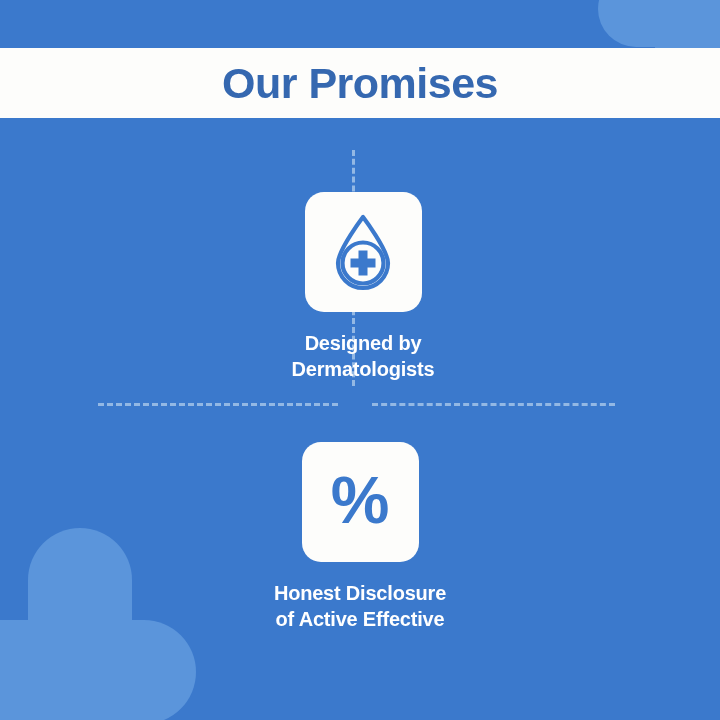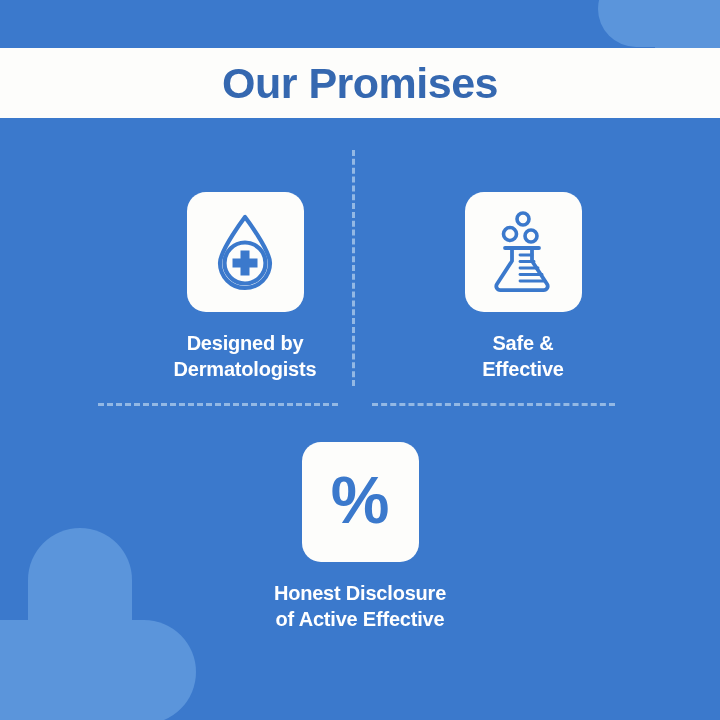--- a/index.html
+++ b/index.html
@@ -170,38 +170,20 @@
           <circle cx="36" cy="51" r="20.5" fill="none" stroke="#3b79cc" stroke-width="4.2"></circle>
           <path d="M31.5 38.5 h9 v8 h8 v9 h-8 v8 h-9 v-8 h-8 v-9 h8 Z" fill="#3b79cc"></path>
         </svg>
       </div>
       <div class="promise-label">Designed by
 Dermatologists</div>
     </div>
 
     <div class="promise-row-gap"></div>
 
-    <div class="promise">
-      <div class="icon-card">
-        <svg width="74" height="82" viewBox="0 0 74 82">
-          <circle cx="37" cy="8" r="6" fill="none" stroke="#3b79cc" stroke-width="3.6"></circle>
-          <circle cx="24" cy="23" r="6.5" fill="none" stroke="#3b79cc" stroke-width="3.6"></circle>
-          <circle cx="45" cy="25" r="6" fill="none" stroke="#3b79cc" stroke-width="3.6"></circle>
-          <line x1="19" y1="37" x2="53" y2="37" stroke="#3b79cc" stroke-width="3.8" stroke-linecap="round"></line>
-          <path d="M26 37 v13 L11 73 a4 4 0 0 0 3.4 6.2 h43.2 A4 4 0 0 0 61 73 L46 50 V37" fill="none" stroke="#3b79cc" stroke-width="3.8" stroke-linejoin="round"></path>
-          <line x1="34" y1="44" x2="46" y2="44" stroke="#3b79cc" stroke-width="2.8" stroke-linecap="round"></line>
-          <line x1="34" y1="50.5" x2="48" y2="50.5" stroke="#3b79cc" stroke-width="2.8" stroke-linecap="round"></line>
-          <line x1="34" y1="57" x2="52" y2="57" stroke="#3b79cc" stroke-width="2.8" stroke-linecap="round"></line>
-          <line x1="34" y1="63.5" x2="56" y2="63.5" stroke="#3b79cc" stroke-width="2.8" stroke-linecap="round"></line>
-          <line x1="34" y1="70" x2="59" y2="70" stroke="#3b79cc" stroke-width="2.8" stroke-linecap="round"></line>
-        </svg>
-      </div>
-      <div class="promise-label">Safe &amp;
-Effective</div>
-    </div>
 
   </div>
 
   <div class="promise-bottom">
     <div class="icon-card">
       <div class="pct-glyph">%</div>
     </div>
     <div class="promise-label">Honest Disclosure
 of Active Effective</div>
   </div>

